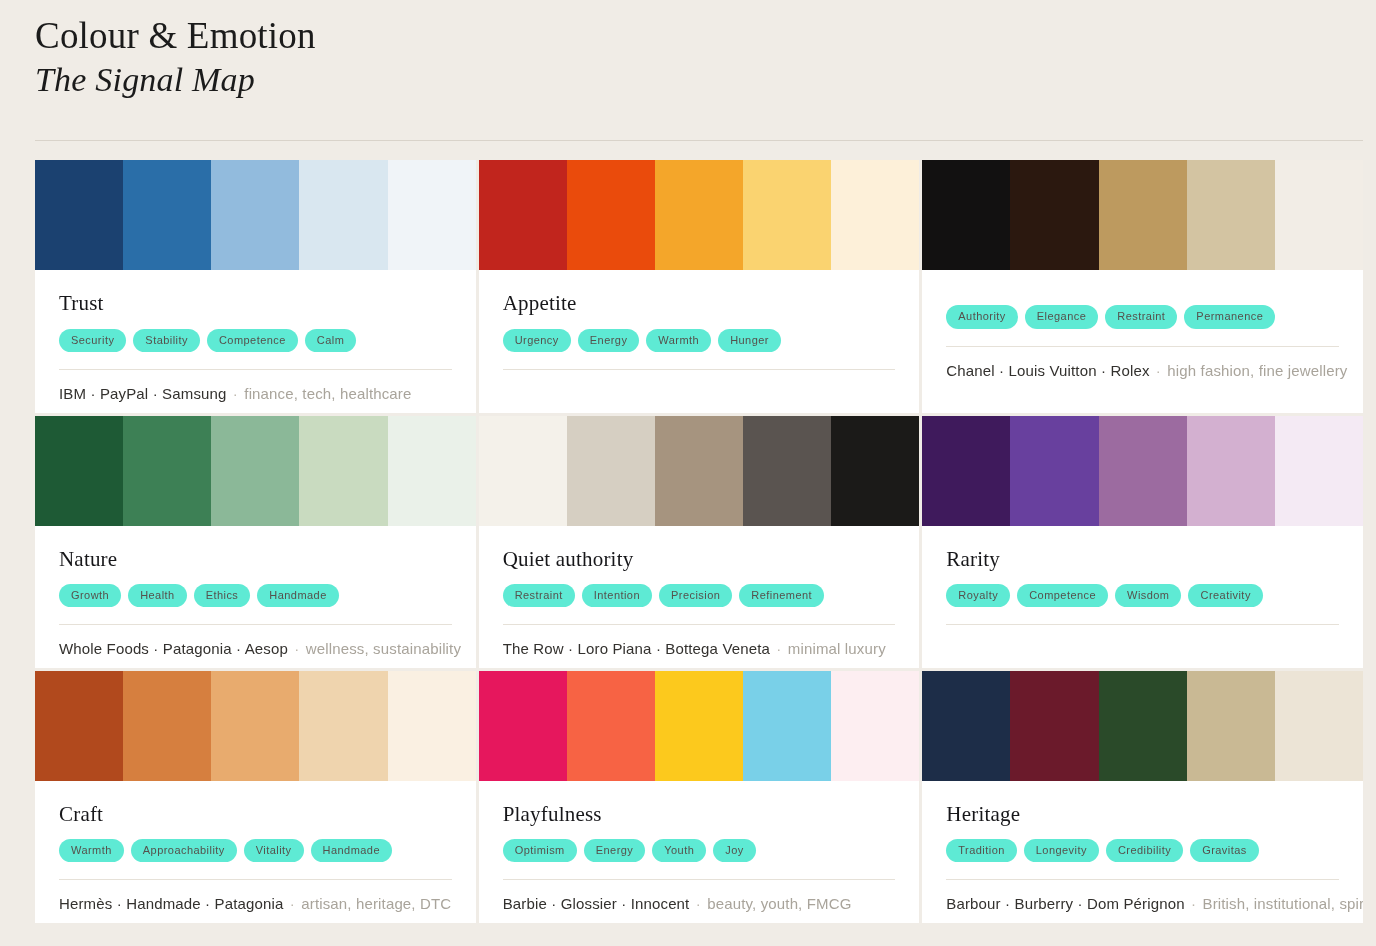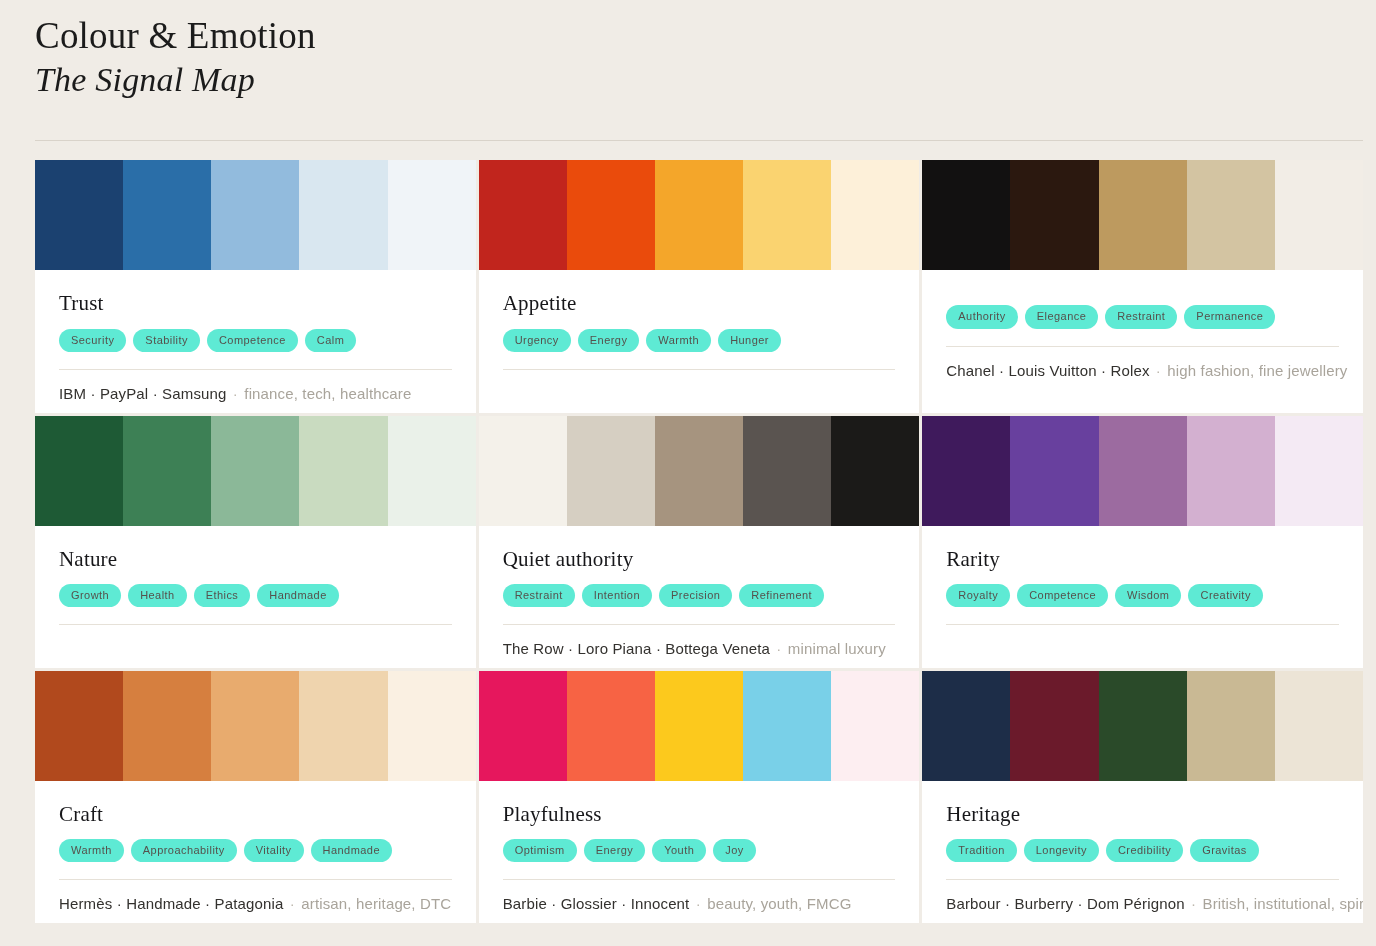--- a/index.html
+++ b/index.html
@@ -217,20 +217,21 @@
         </div>
         <div class="card-body">
           <div class="card-title">Nature</div>
           <div class="tags">
             <span class="tag">Growth</span>
             <span class="tag">Health</span>
             <span class="tag">Ethics</span>
             <span class="tag">Handmade</span>
           </div>
           <div class="divider"></div>
+          <div class="meta"><span class="brands">Whole Foods · Patagonia · Aesop</span><span class="dot"> · </span><span class="context">wellness, sustainability</span></div>
           <div class="card-spacer"></div>
         </div>
       </div>
       <div class="card">
         <div class="swatches">
           <div class="swatch" style="background: rgb(244, 241, 234);"></div>
           <div class="swatch" style="background: rgb(214, 207, 194);"></div>
           <div class="swatch" style="background: rgb(166, 148, 127);"></div>
           <div class="swatch" style="background: rgb(90, 84, 80);"></div>
           <div class="swatch" style="background: rgb(27, 26, 24);"></div>

